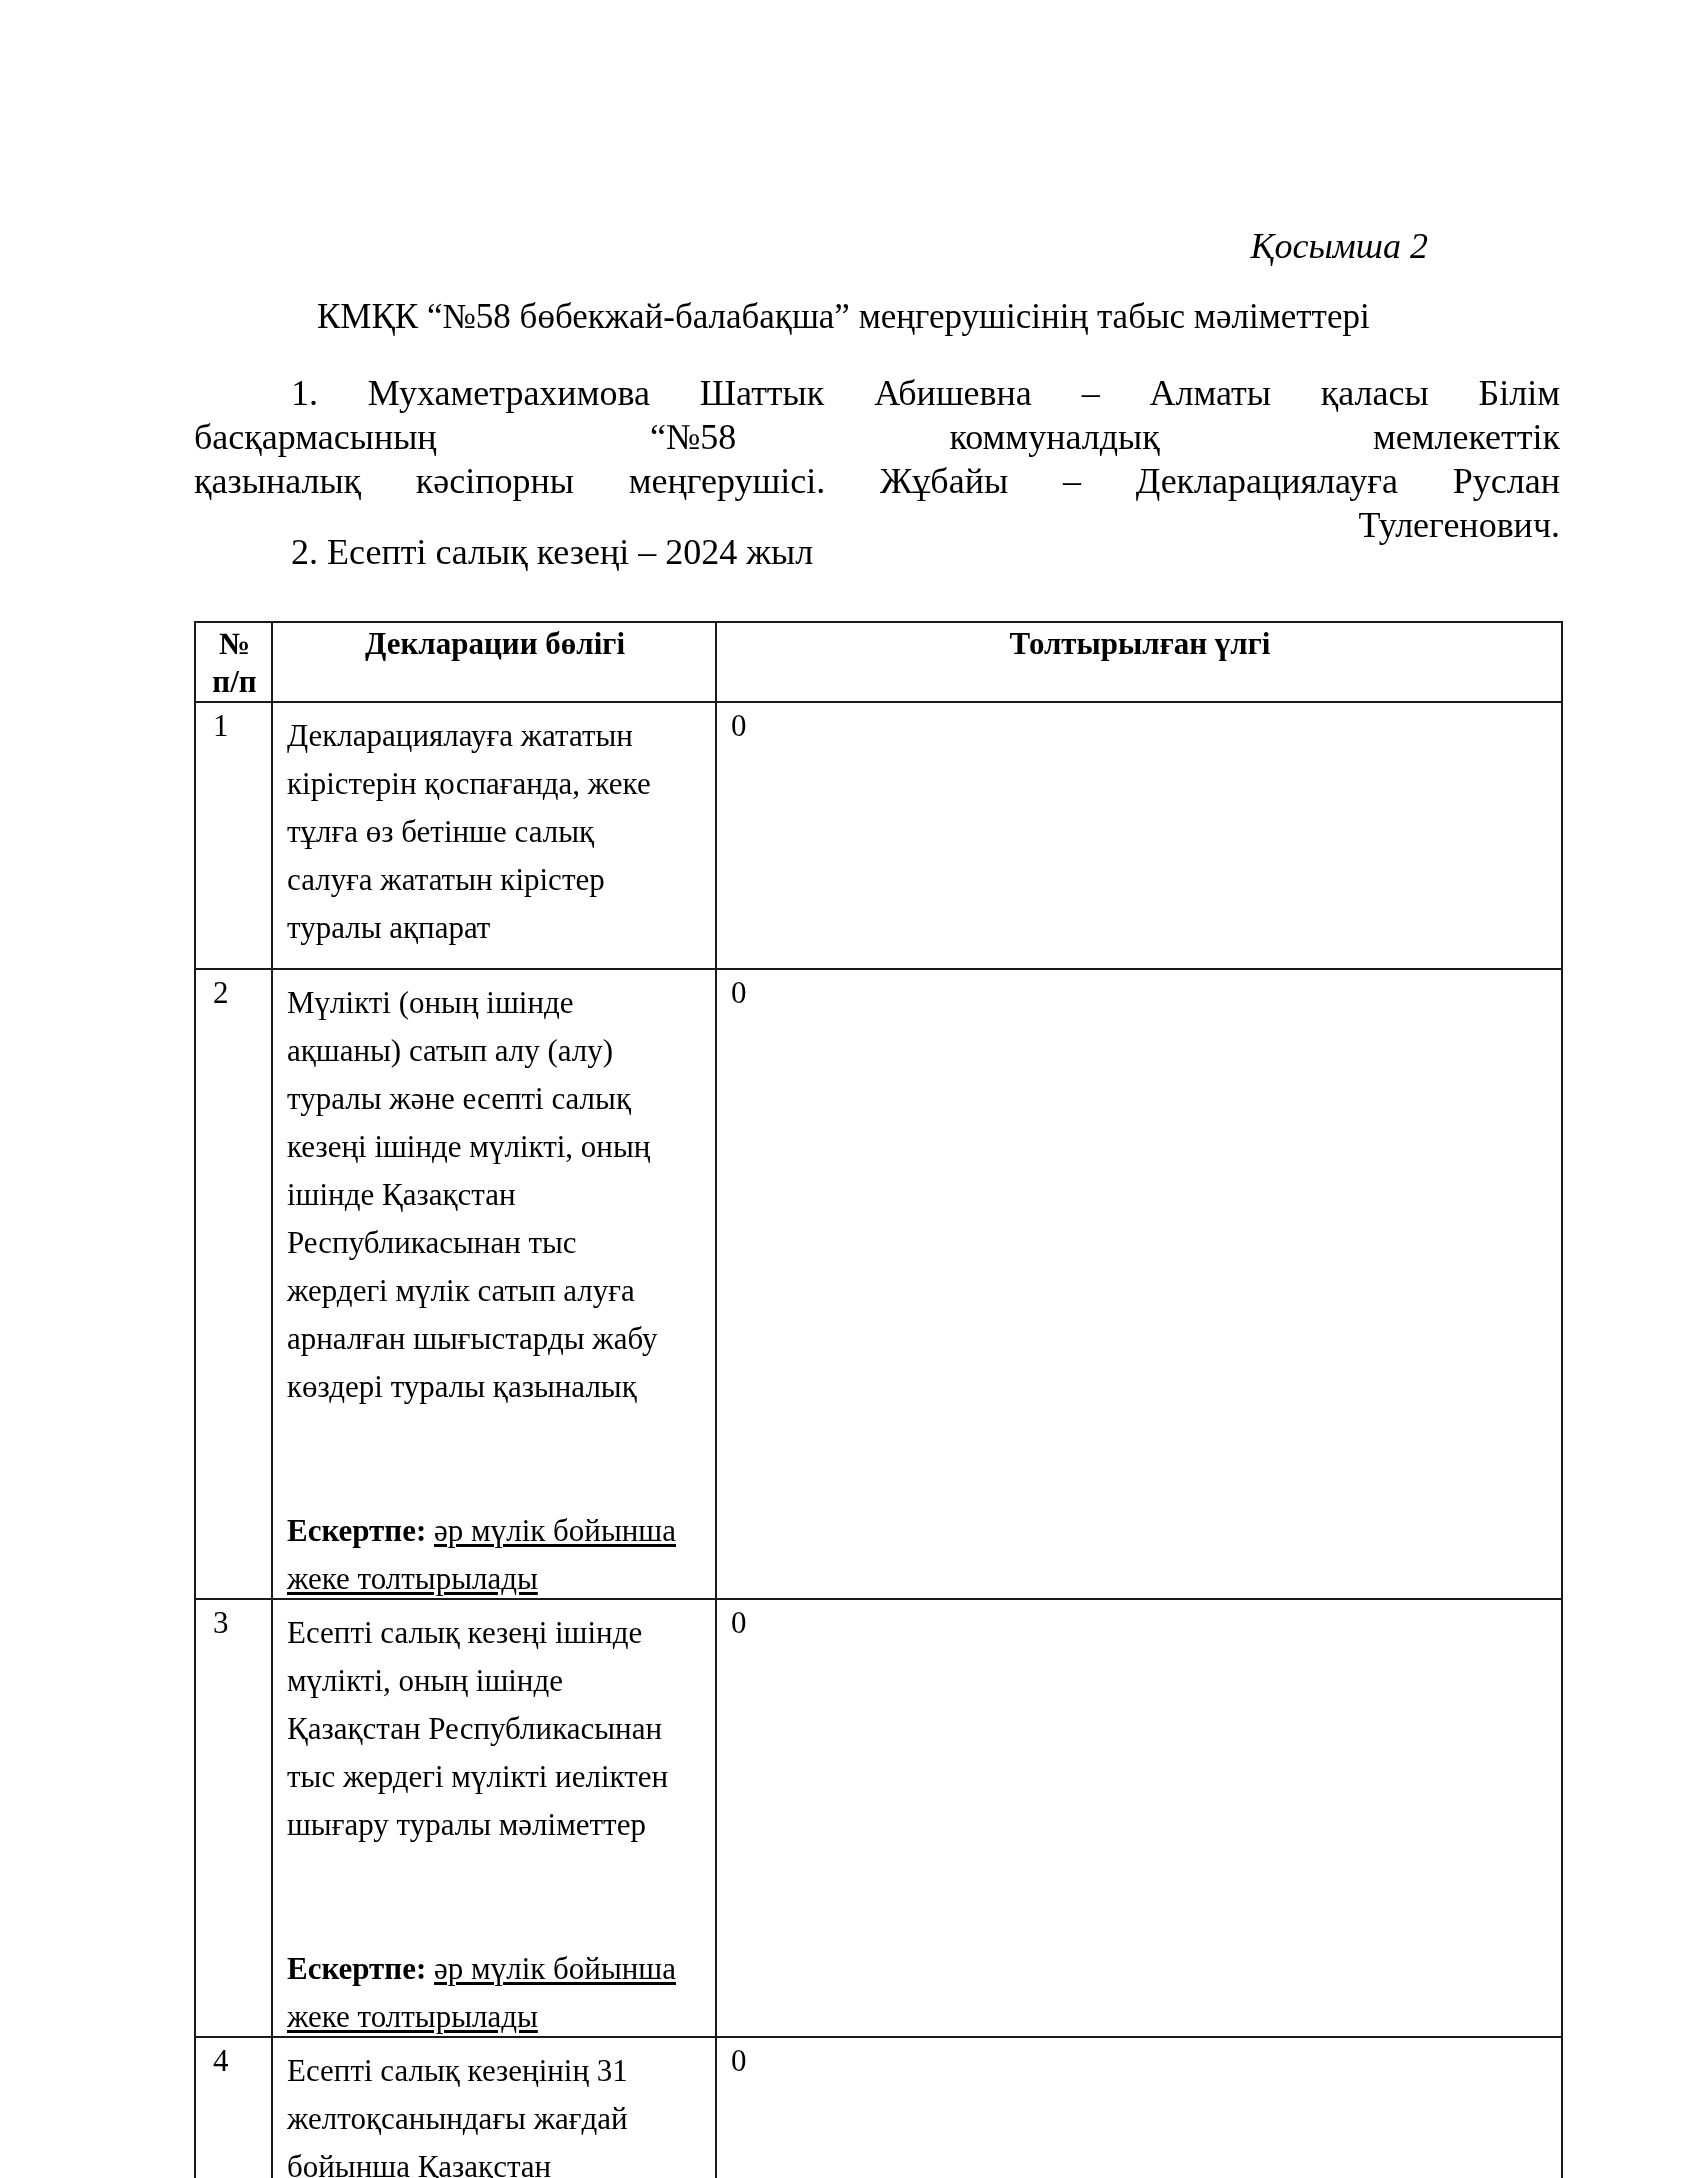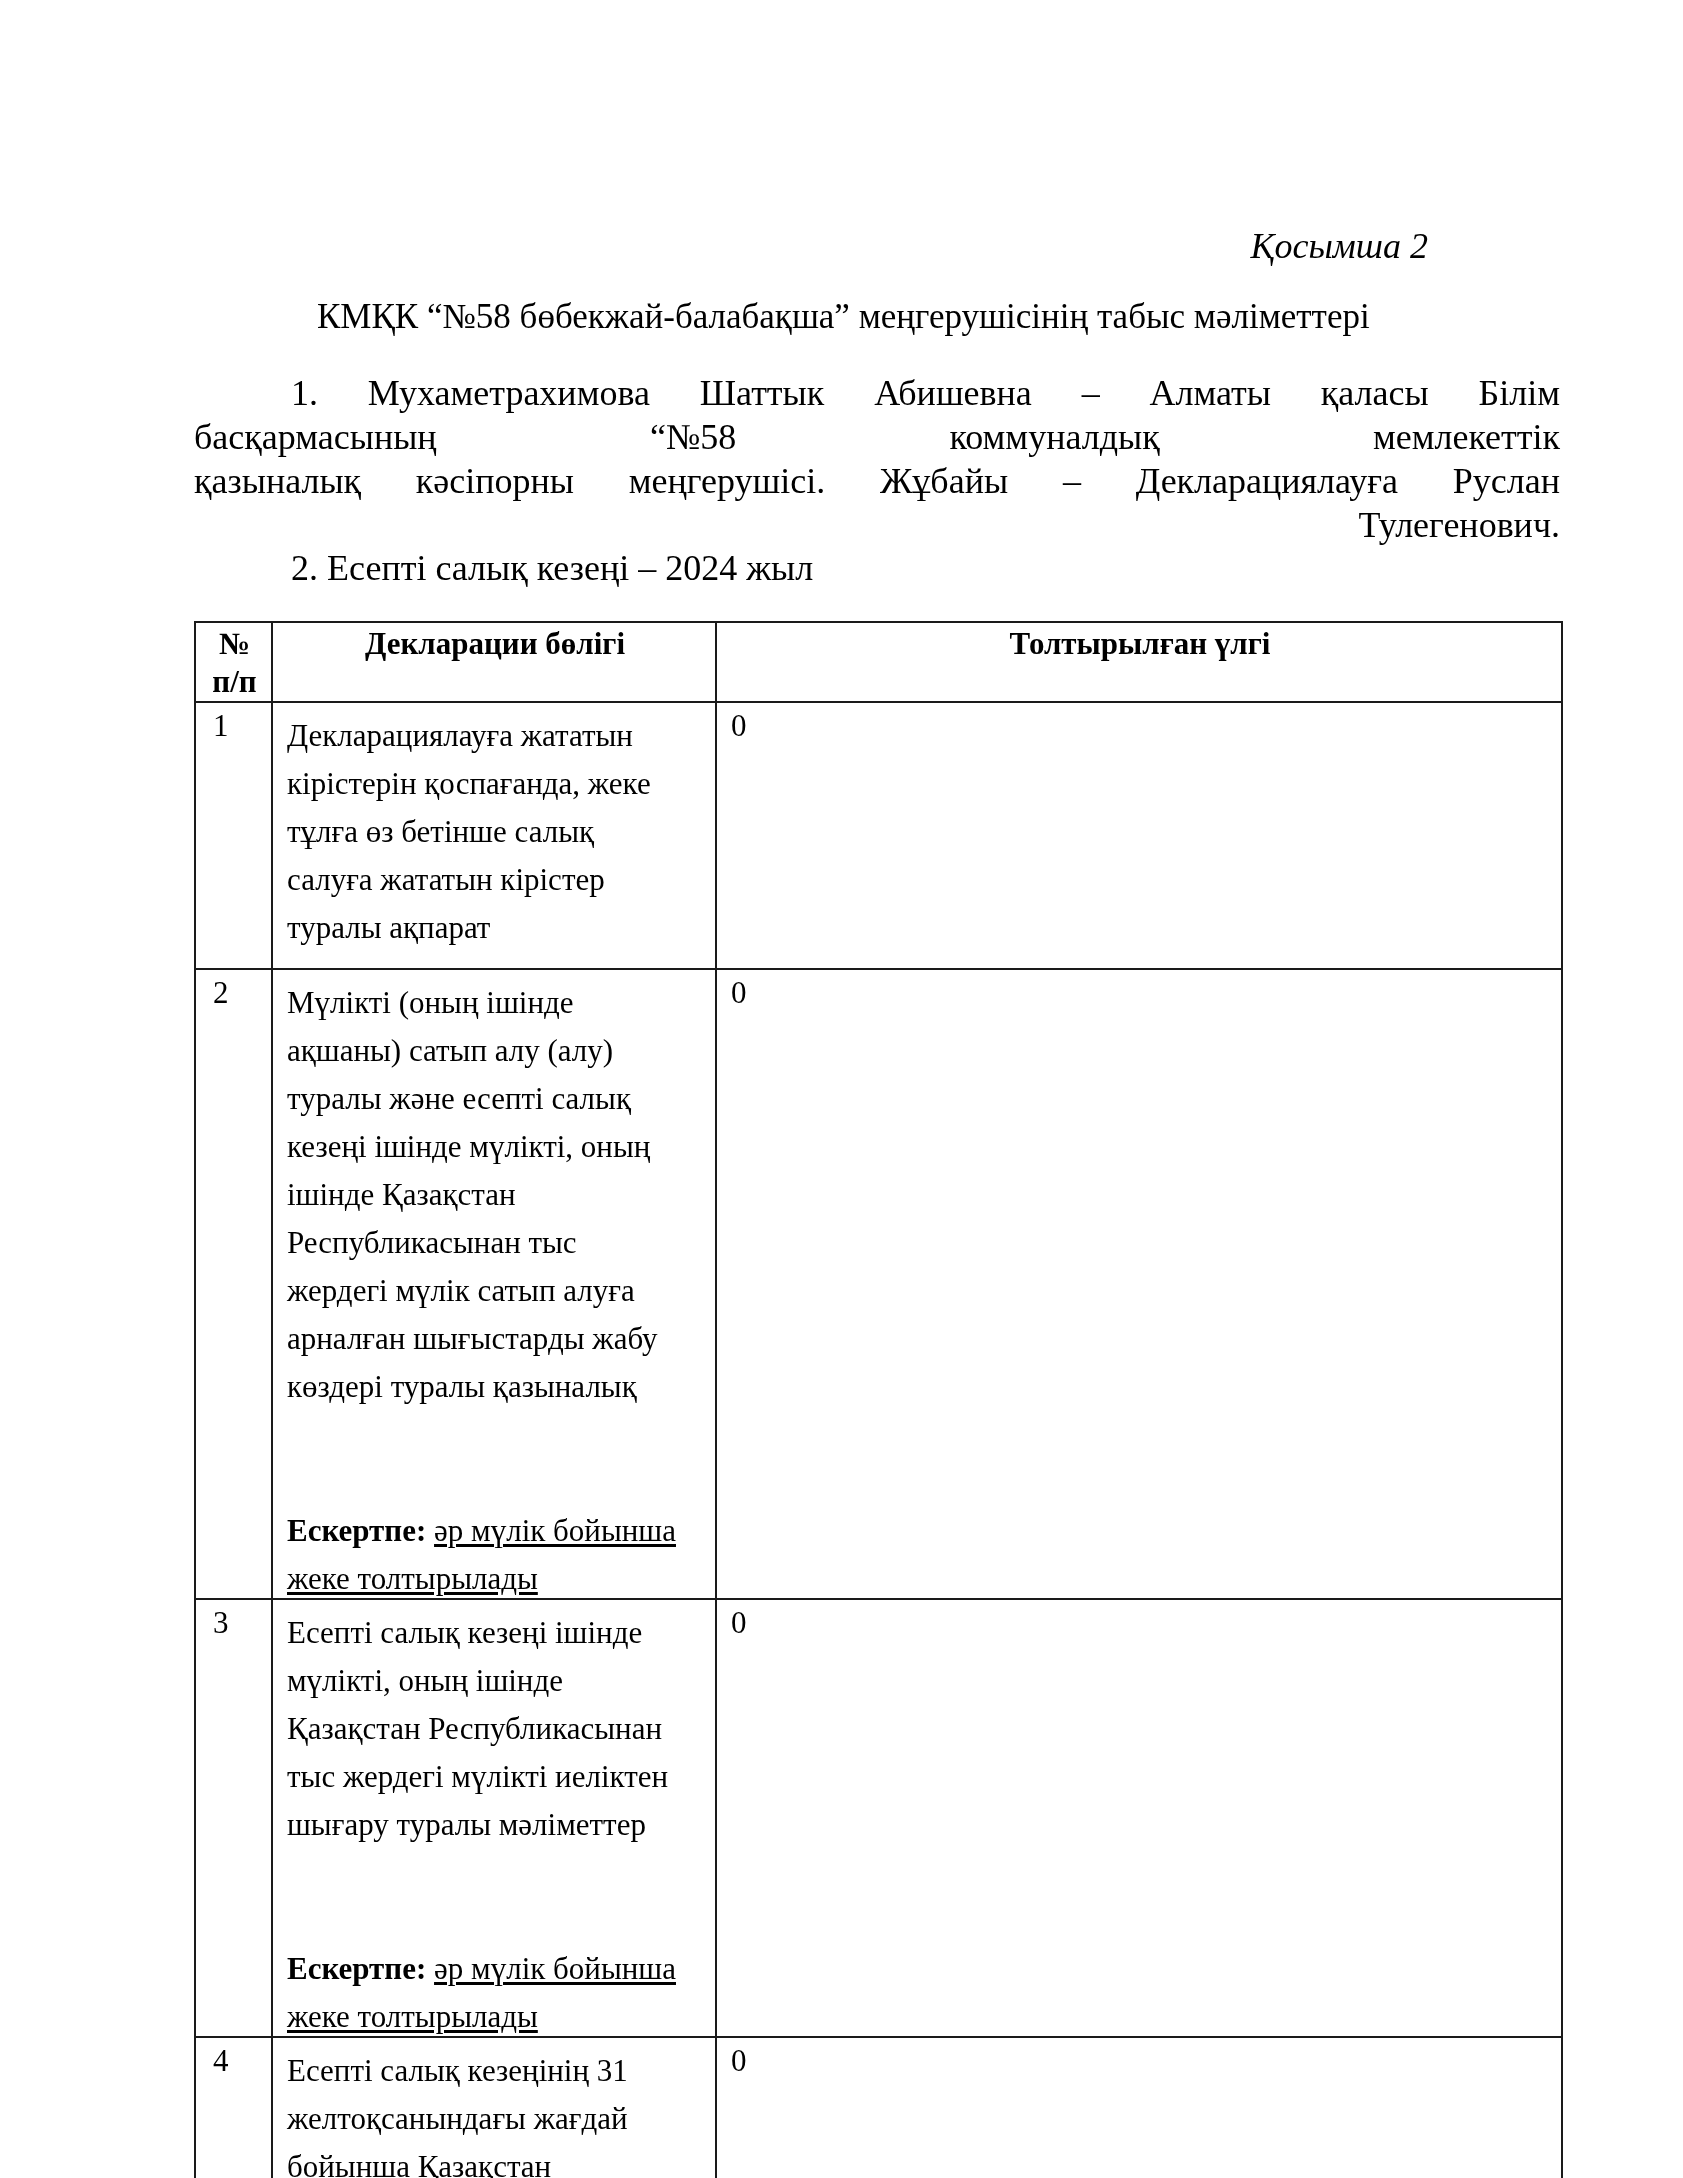--- a/index.html
+++ b/index.html
@@ -50,21 +50,21 @@
     height: 44px;
     white-space: nowrap;
   }
   .para .line.last {
     justify-content: flex-end;
   }
   .para .line.indent {
     padding-left: 97px;
   }
   .para1 { top: 371px; }
-  .para2 { top: 546px; left: 291px; width: auto; white-space: nowrap; }
+  .para2 { top: 530px; left: 291px; width: auto; white-space: nowrap; }
 
   table.decl {
     position: absolute;
     top: 621px;
     left: 194px;
     width: 1367px;
     border-collapse: collapse;
     table-layout: fixed;
     font-size: 31px;
     line-height: 38px;

